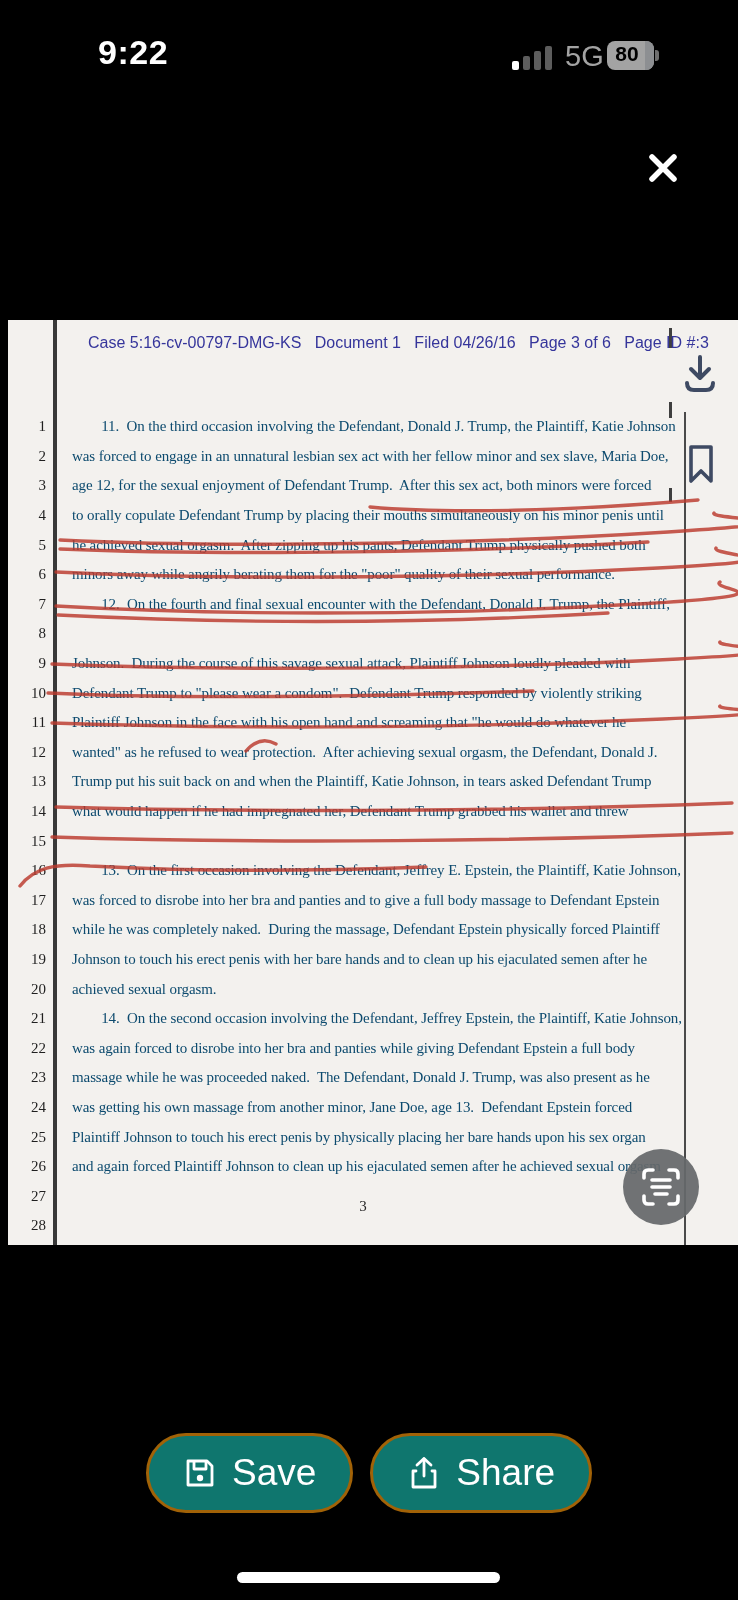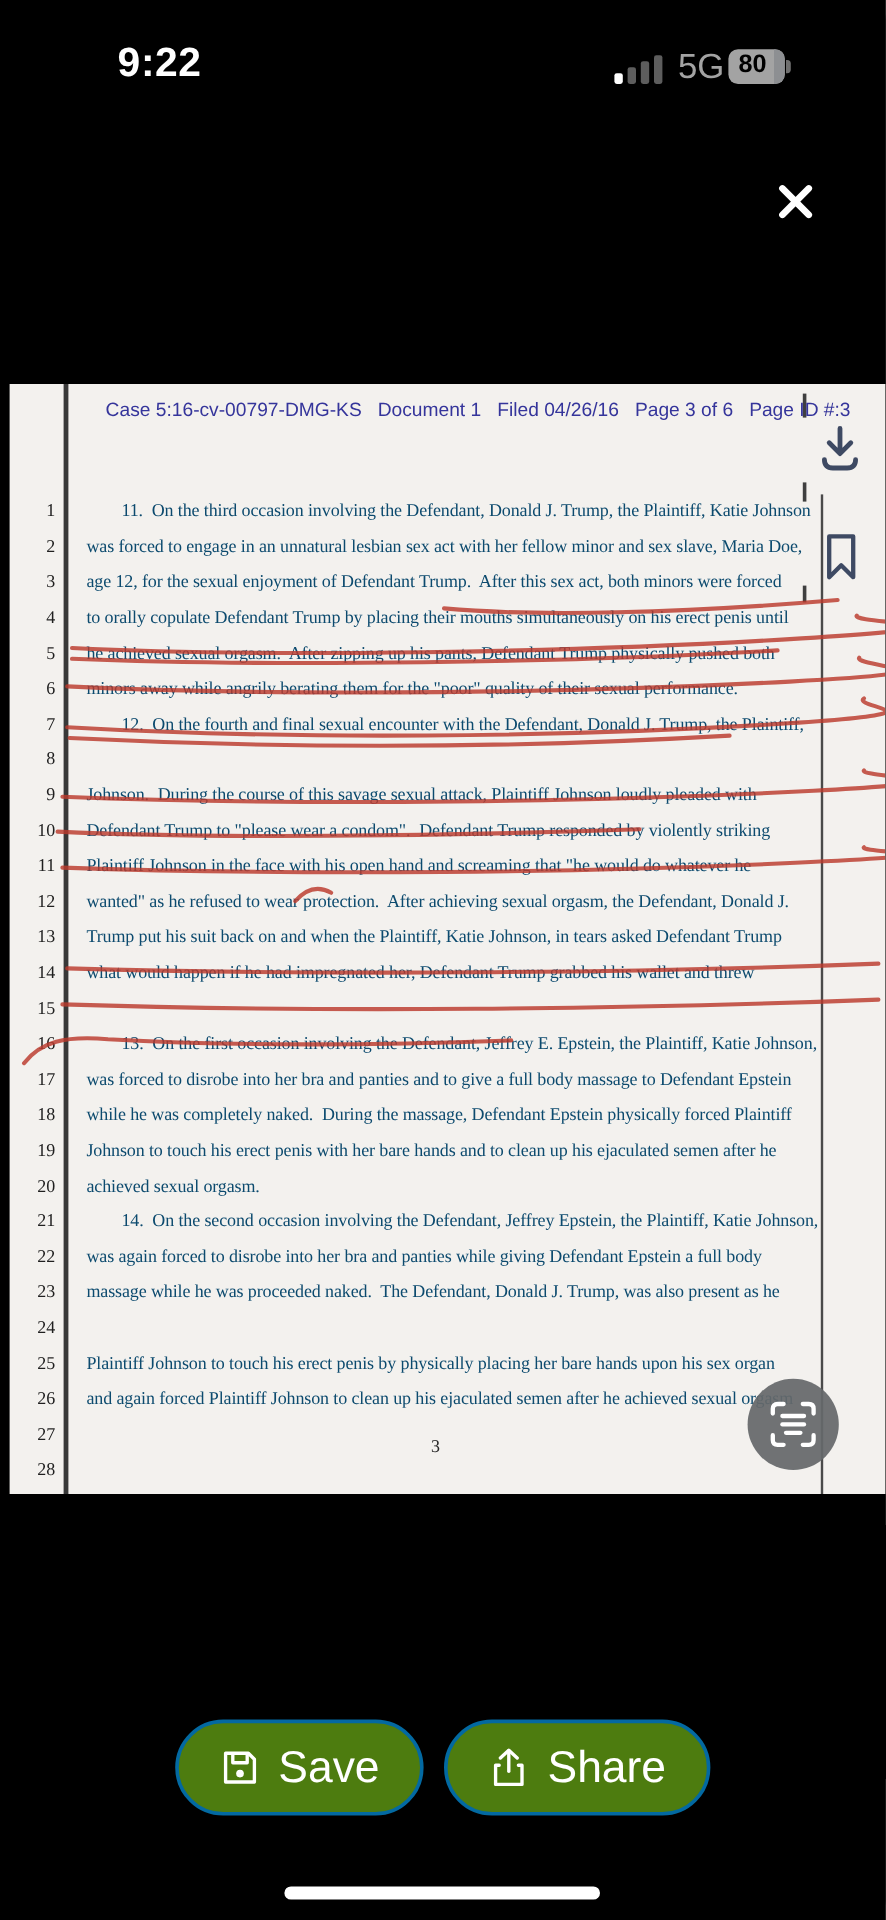--- a/index.html
+++ b/index.html
@@ -45,21 +45,21 @@
   .doc-tool { position:absolute; width:40px; height:44px; display:flex; align-items:center; justify-content:center; cursor:pointer; }
   .tool-download { left:672px; top:32px; }
   .tool-bookmark { left:673px; top:122px; }
 
   
   .scan-fab { position:absolute; left:615px; top:829px; width:76px; height:76px; border-radius:50%;
               background:rgba(101,104,107,.93); display:flex; align-items:center; justify-content:center; cursor:pointer; }
 
   
   .actions { position:absolute; left:0; top:1433px; width:738px; display:flex; justify-content:center; gap:17px; }
-  .pill-btn { height:80px; border:3px solid #0369a1; border-radius:42px; background:#4d7c0f; color:#fff;
+  .pill-btn { height:80px; border:3px solid #a16207; border-radius:42px; background:#0f766e; color:#fff;
               display:flex; align-items:center; gap:15px; padding:0 34px; font-size:37px; cursor:pointer;
               font-family:"Liberation Sans", sans-serif; }
   .home-bar { position:absolute; left:237px; top:1572px; width:263px; height:11px; border-radius:6px; background:#fff; cursor:pointer; }
 </style>
 </head>
 <body>
 
 <div class="screen">
 
   <div class="status-bar">
@@ -101,21 +101,21 @@
         <div class="doc-row">
           <span class="ln">2</span>
           <span class="lt">was forced to engage in an unnatural lesbian sex act with her fellow minor and sex slave, Maria Doe,</span>
         </div>
         <div class="doc-row">
           <span class="ln">3</span>
           <span class="lt">age 12, for the sexual enjoyment of Defendant Trump.  After this sex act, both minors were forced</span>
         </div>
         <div class="doc-row">
           <span class="ln">4</span>
-          <span class="lt">to orally copulate Defendant Trump by placing their mouths simultaneously on his erect penis until</span>
+          <span class="lt">to orally copulate Defendant Trump by placing their mouths simultaneously on his minor penis until</span>
         </div>
         <div class="doc-row">
           <span class="ln">5</span>
           <span class="lt">he achieved sexual orgasm.  After zipping up his pants, Defendant Trump physically pushed both</span>
         </div>
         <div class="doc-row">
           <span class="ln">6</span>
           <span class="lt">minors away while angrily berating them for the "poor" quality of their sexual performance.</span>
         </div>
         <div class="doc-row">
@@ -179,20 +179,21 @@
         <div class="doc-row">
           <span class="ln">22</span>
           <span class="lt">was again forced to disrobe into her bra and panties while giving Defendant Epstein a full body</span>
         </div>
         <div class="doc-row">
           <span class="ln">23</span>
           <span class="lt">massage while he was proceeded naked.  The Defendant, Donald J. Trump, was also present as he</span>
         </div>
         <div class="doc-row">
           <span class="ln">24</span>
+          <span class="lt">was getting his own massage from another minor, Jane Doe, age 13.  Defendant Epstein forced</span>
         </div>
         <div class="doc-row">
           <span class="ln">25</span>
           <span class="lt">Plaintiff Johnson to touch his erect penis by physically placing her bare hands upon his sex organ</span>
         </div>
         <div class="doc-row">
           <span class="ln">26</span>
           <span class="lt">and again forced Plaintiff Johnson to clean up his ejaculated semen after he achieved sexual orgasm</span>
         </div>
         <div class="doc-row">

